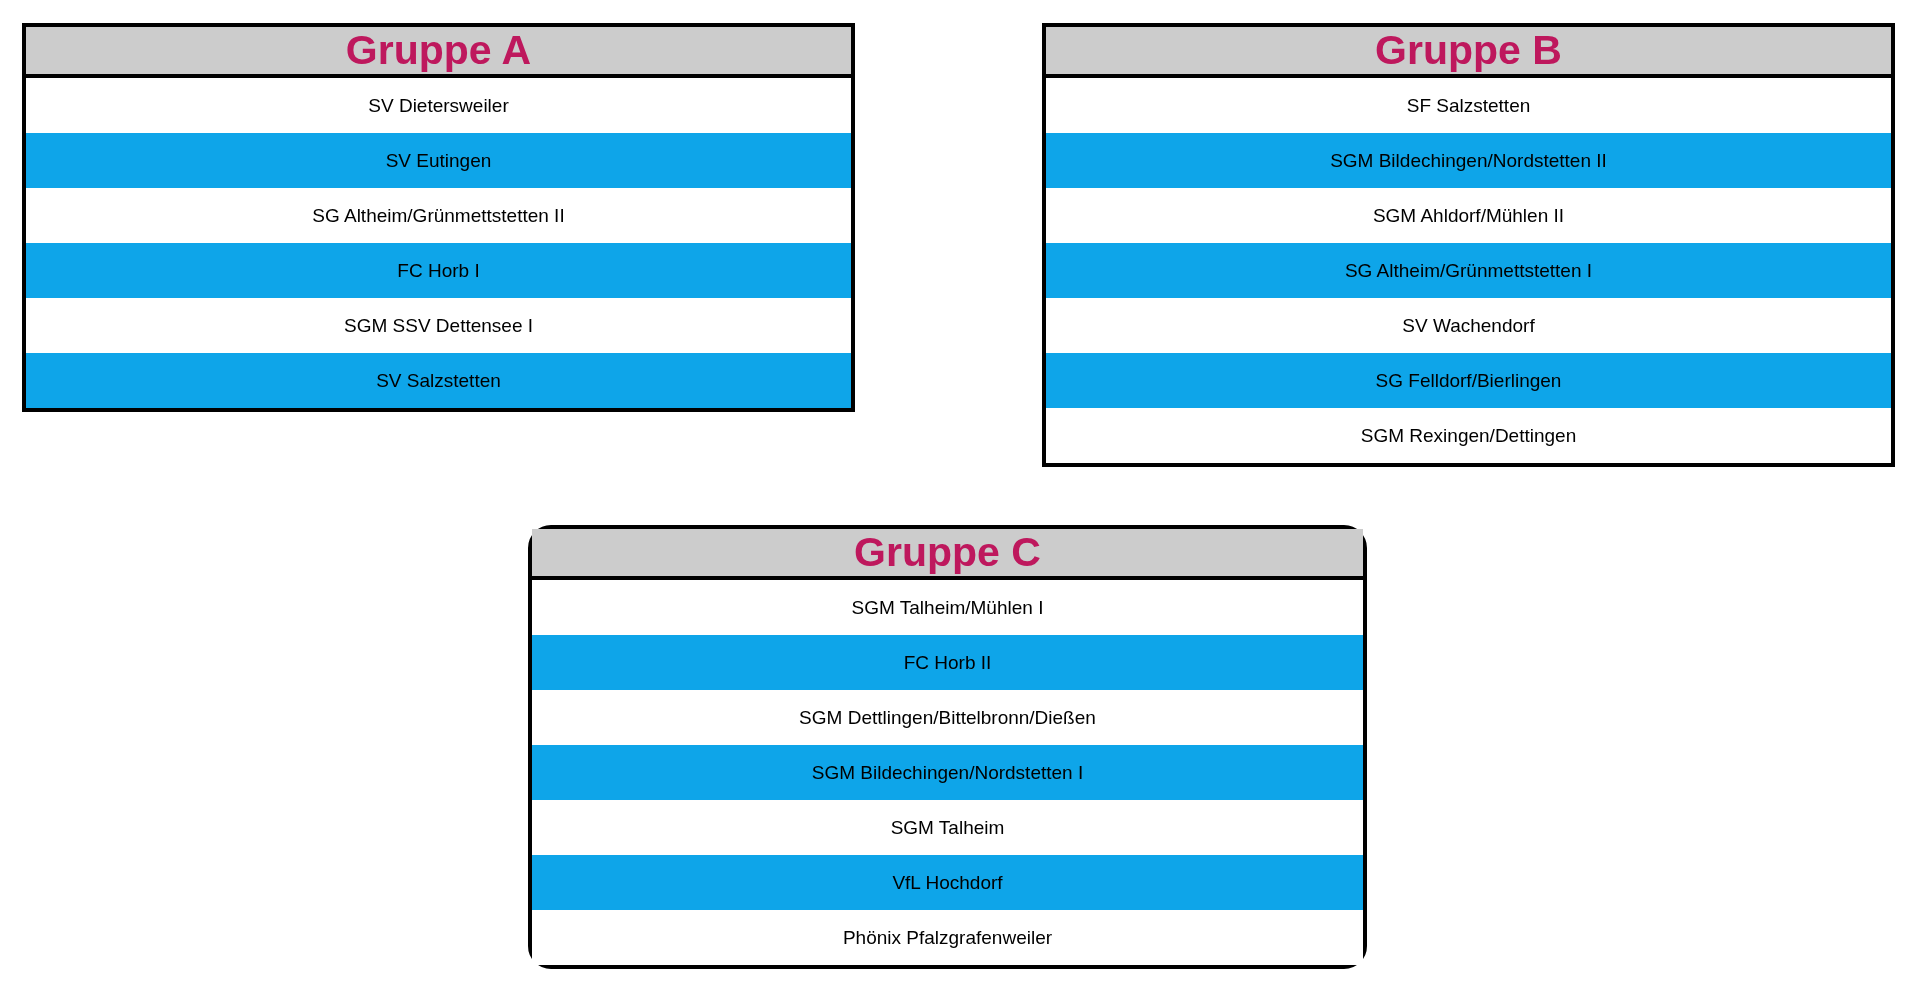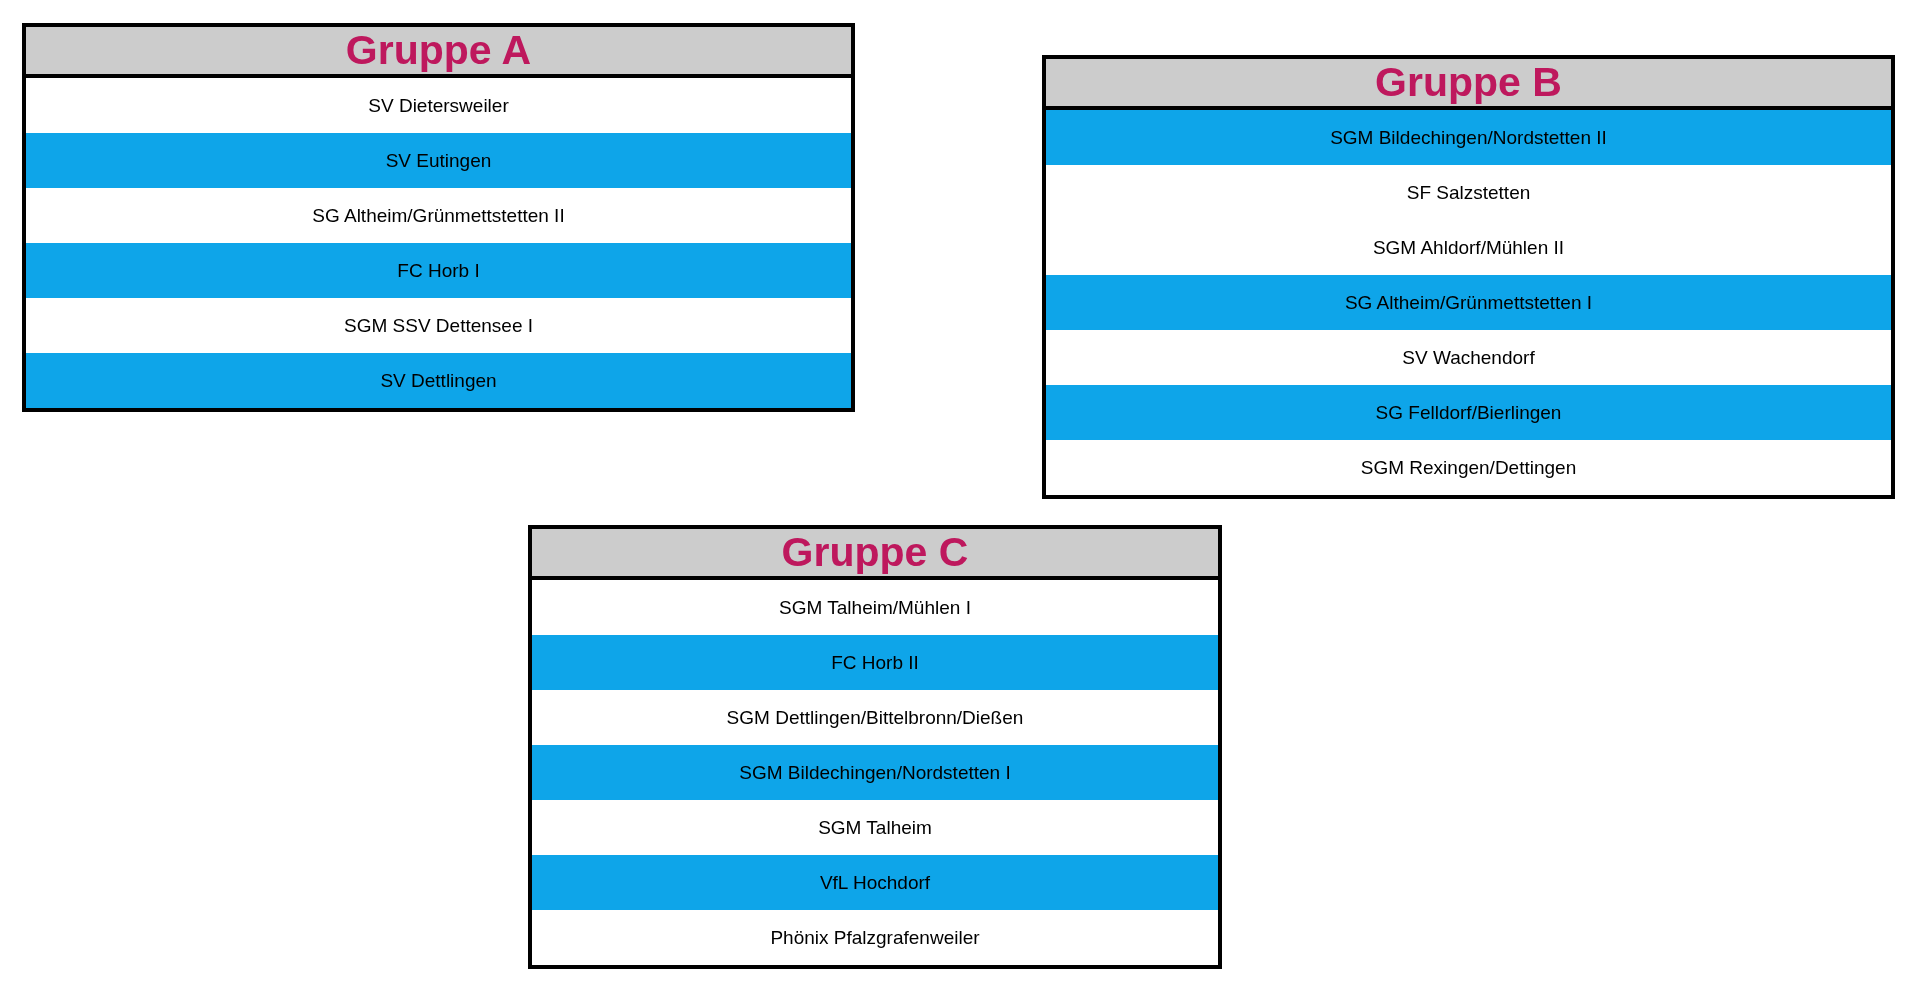--- a/index.html
+++ b/index.html
@@ -43,45 +43,45 @@
     font-size: 19px;
     color: #000000;
     background: #ffffff;
     line-height: 1;
     white-space: nowrap;
   }
   .group-rows .row.alt {
     background: #0ea5e9;
   }
   #table-a { left: 22px;   top: 23px;  width: 833px; }
-  #table-b { left: 1042px; top: 23px;  width: 853px; margin-top: 32px; }
-  #table-c { left: 528px;  top: 525px; width: 694px; }
+  #table-b { left: 1042px; top: 23px;  width: 853px; }
+  #table-c { left: 528px;  top: 525px; width: 839px; border-radius: 23px; }
 </style>
 </head>
 <body>
 
 <div id="stage">
 
   <section class="group-table" id="table-a">
     <div class="group-header">Gruppe A</div>
     <div class="group-rows">
         <div class="row">SV Dietersweiler</div>
         <div class="row alt">SV Eutingen</div>
         <div class="row">SG Altheim/Grünmettstetten II</div>
         <div class="row alt">FC Horb I</div>
         <div class="row">SGM SSV Dettensee I</div>
-        <div class="row alt">SV Dettlingen</div>
+        <div class="row alt">SV Salzstetten</div>
       </div>
   </section>
 
   <section class="group-table" id="table-b">
     <div class="group-header">Gruppe B</div>
     <div class="group-rows">
+        <div class="row">SF Salzstetten</div>
         <div class="row alt">SGM Bildechingen/Nordstetten II</div>
-        <div class="row">SF Salzstetten</div>
         <div class="row">SGM Ahldorf/Mühlen II</div>
         <div class="row alt">SG Altheim/Grünmettstetten I</div>
         <div class="row">SV Wachendorf</div>
         <div class="row alt">SG Felldorf/Bierlingen</div>
         <div class="row">SGM Rexingen/Dettingen</div>
       </div>
   </section>
 
   <section class="group-table" id="table-c">
     <div class="group-header">Gruppe C</div>

